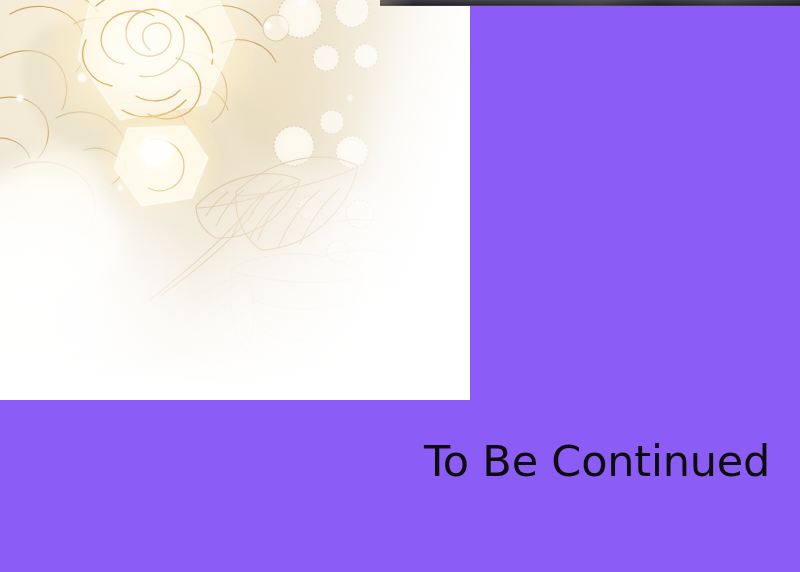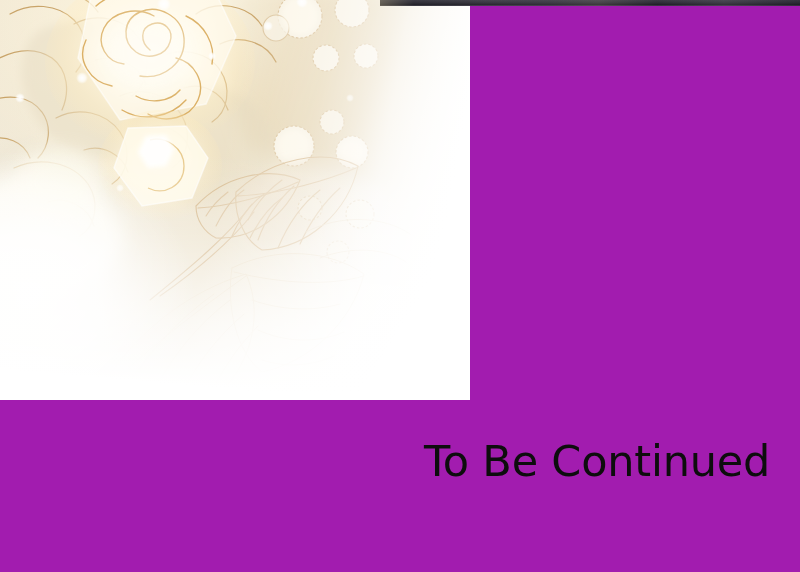--- a/index.html
+++ b/index.html
@@ -9,21 +9,21 @@
     background: #ffffff;
   }
   body {
     font-family: "Liberation Sans", sans-serif;
   }
 
   #page {
     position: relative;
     width: 800px;
     height: 572px;
-    background: #a21caf;
+    background: #8b5cf6;
     overflow: hidden;
   }
 
   
   .top-bar {
     position: absolute;
     top: 0;
     left: 380px;
     width: 420px;
     height: 6px;

